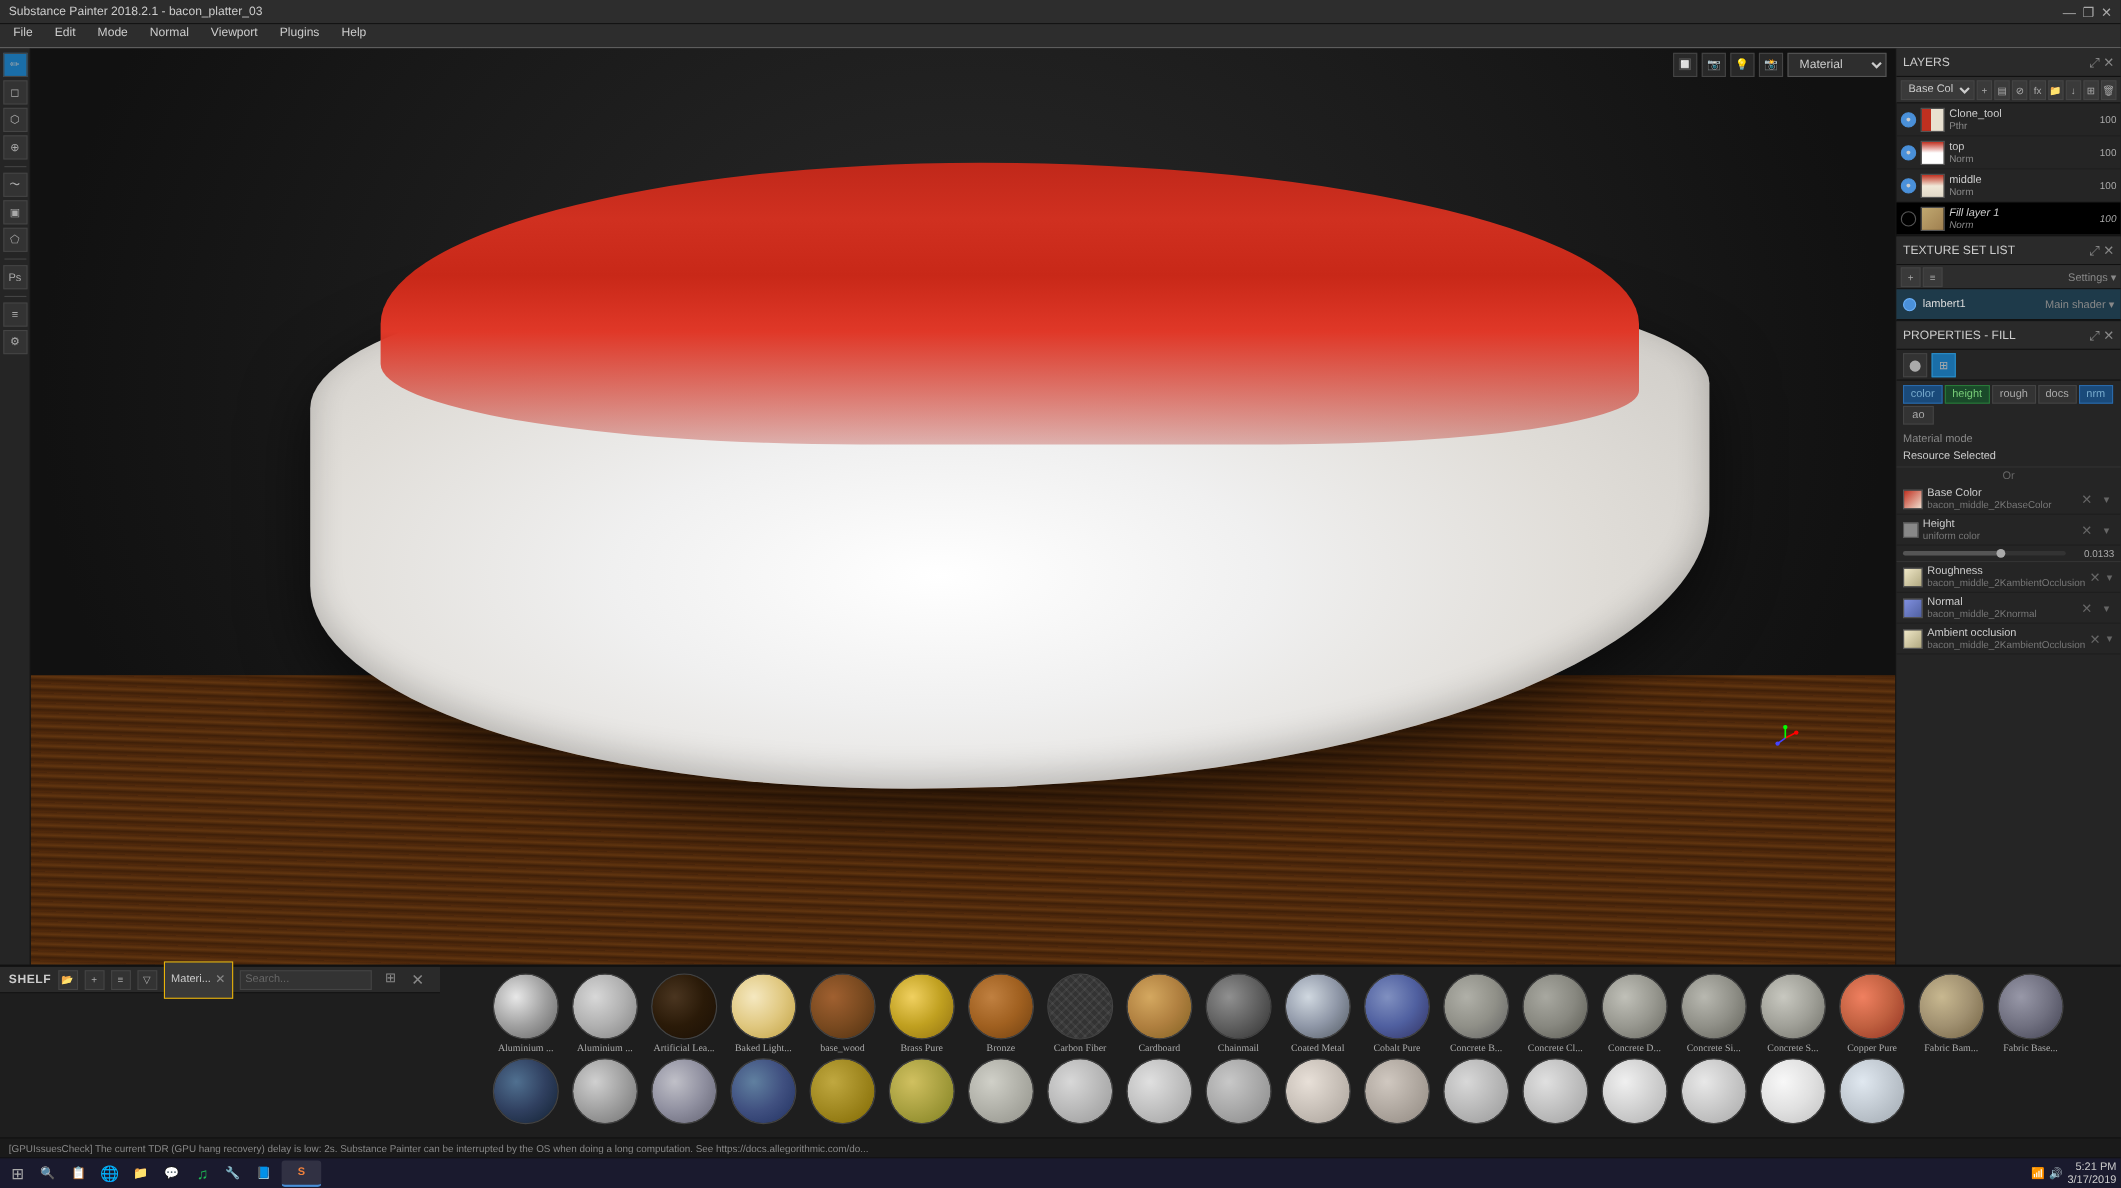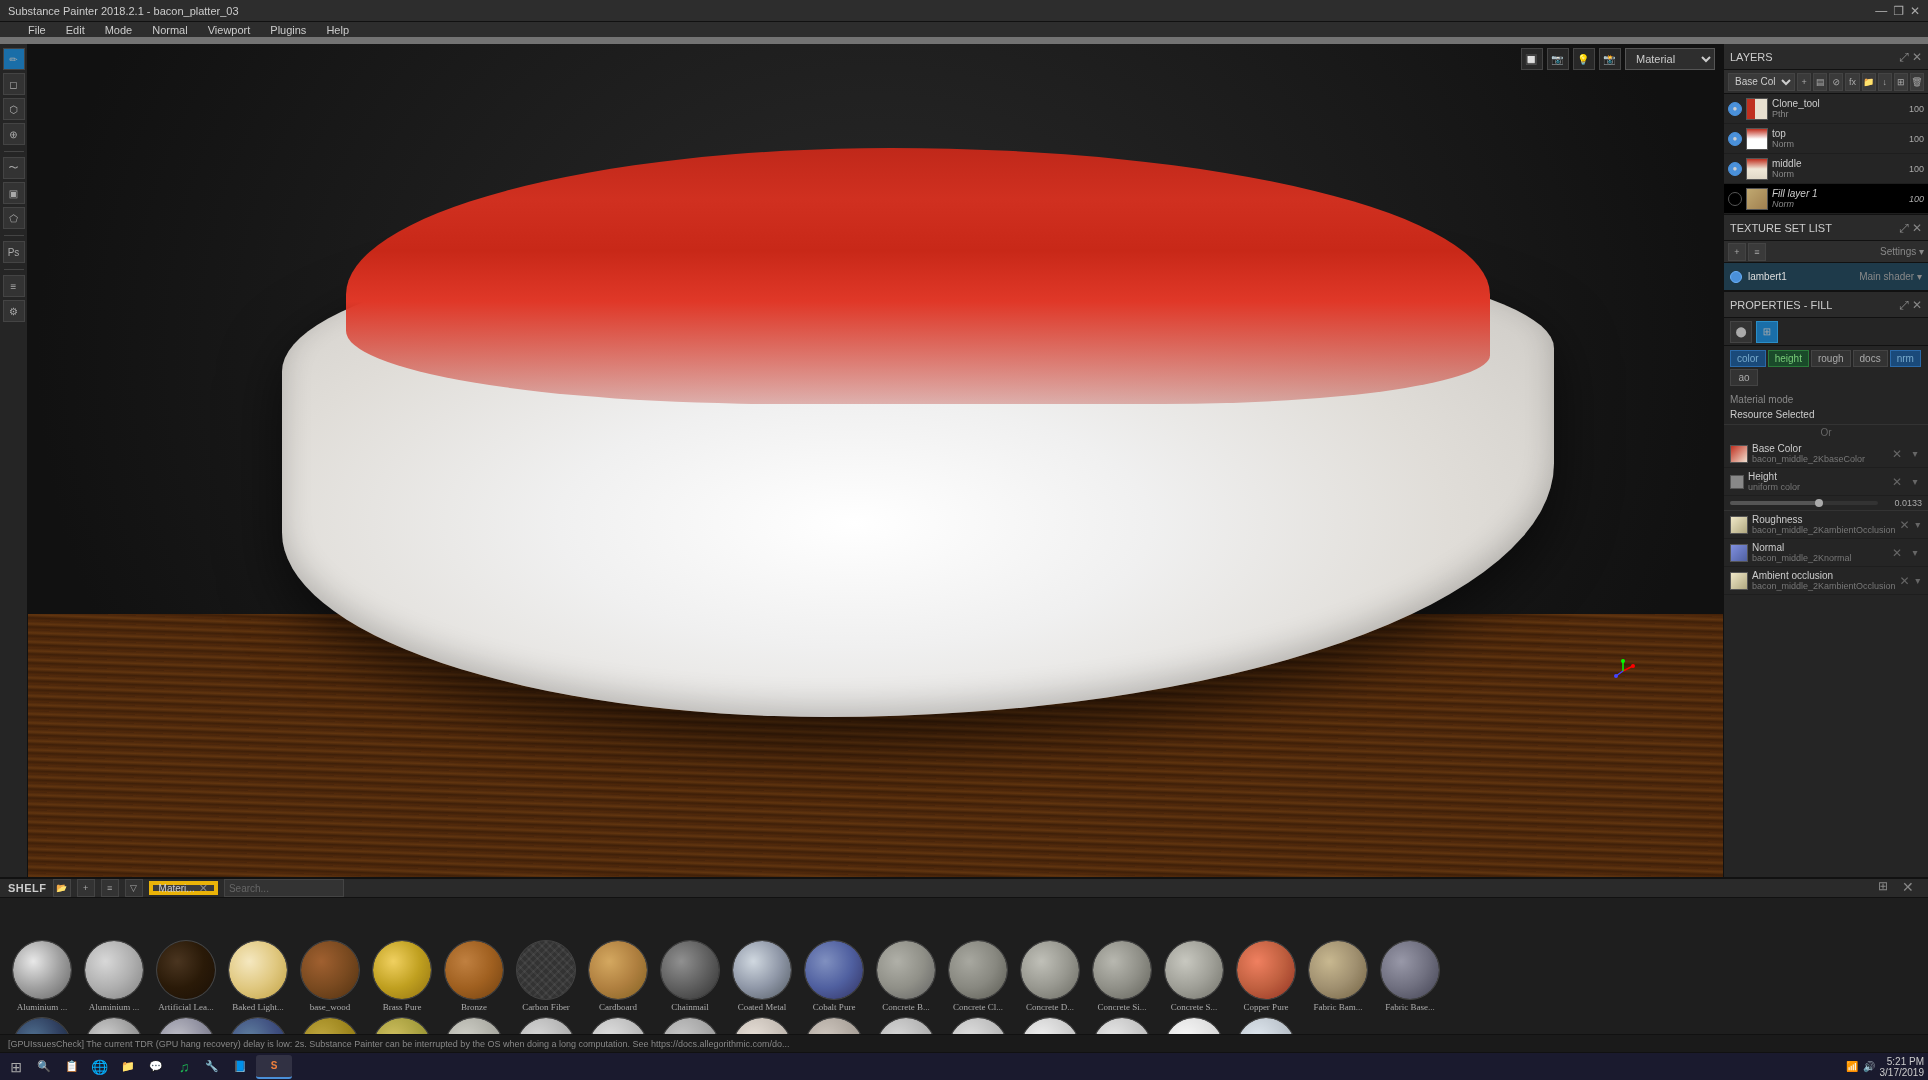--- a/index.html
+++ b/index.html
@@ -36,22 +36,22 @@
       color: #aaa;
       font-size: 12px;
     }
 
     
     #menu-bar {
       height: 22px;
       background: #2d2d2d;
       display: flex;
       align-items: flex-start;
-      padding: 0 20px;
-      border-bottom: 7px solid #737373;
+      padding: 0 4px;
+      border-bottom: 1px solid #737373;
       gap: 4px;
     }
     .menu-item {
       padding: 2px 8px;
       cursor: pointer;
       font-size: 11px;
       color: #ccc;
     }
 
     
@@ -523,21 +523,20 @@
       width: 40px;
       text-align: right;
     }
 
     
     #shelf {
       height: 175px;
       background: #1e1e1e;
       border-top: 2px solid #111;
       display: flex;
-      flex-direction: column;
       position: absolute;
       bottom: 28px;
       left: 0;
       right: 0;
       gap: 36px;
     }
     #shelf-header {
       height: 24px;
       background: #2a2a2a;
       display: flex;
@@ -558,23 +557,23 @@
       background: #333;
       border: 1px solid #444;
       cursor: pointer;
       display: flex;
       align-items: center;
       justify-content: center;
       font-size: 9px;
       color: #aaa;
     }
     .shelf-filter-tag {
-      height: 14px;
+      height: 34px;
       background: #3a3a3a;
-      border: 4px solid #eab308;
+      border: 1px solid #eab308;
       padding: 0 6px;
       font-size: 10px;
       color: #ccc;
       display: flex;
       align-items: center;
       gap: 4px;
     }
     .shelf-filter-tag .close-x {
       color: #888;
       cursor: pointer;

